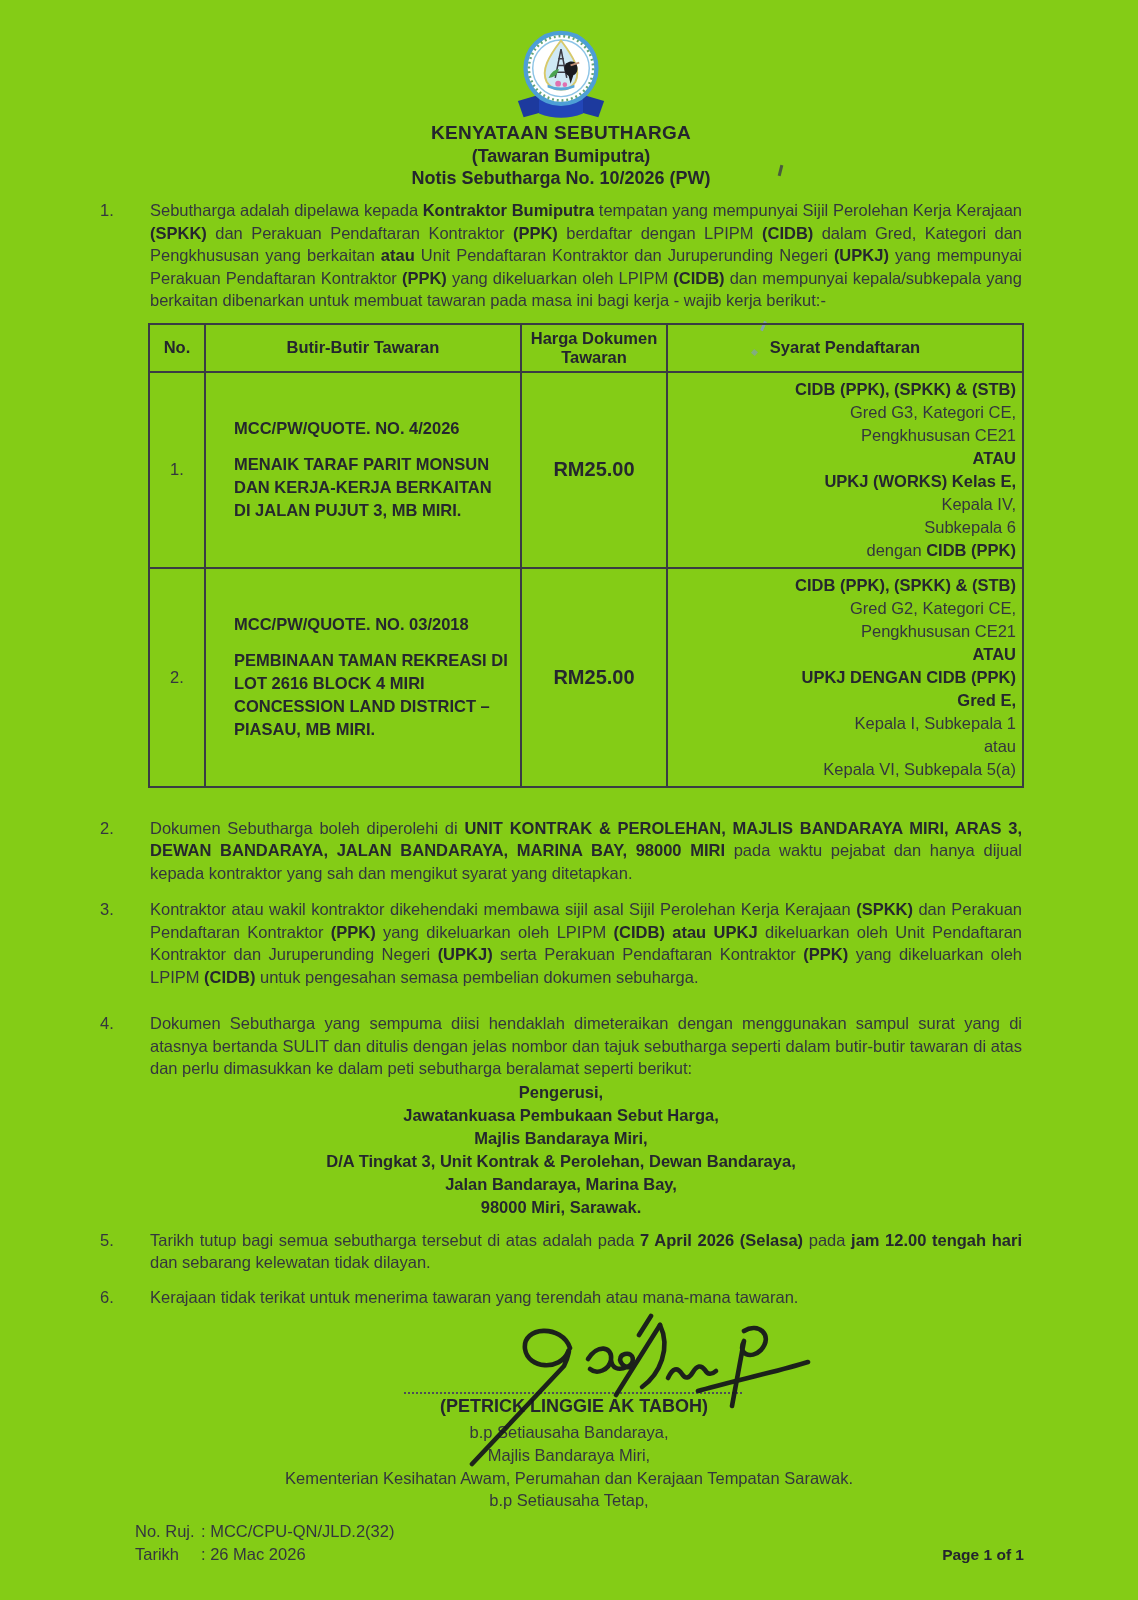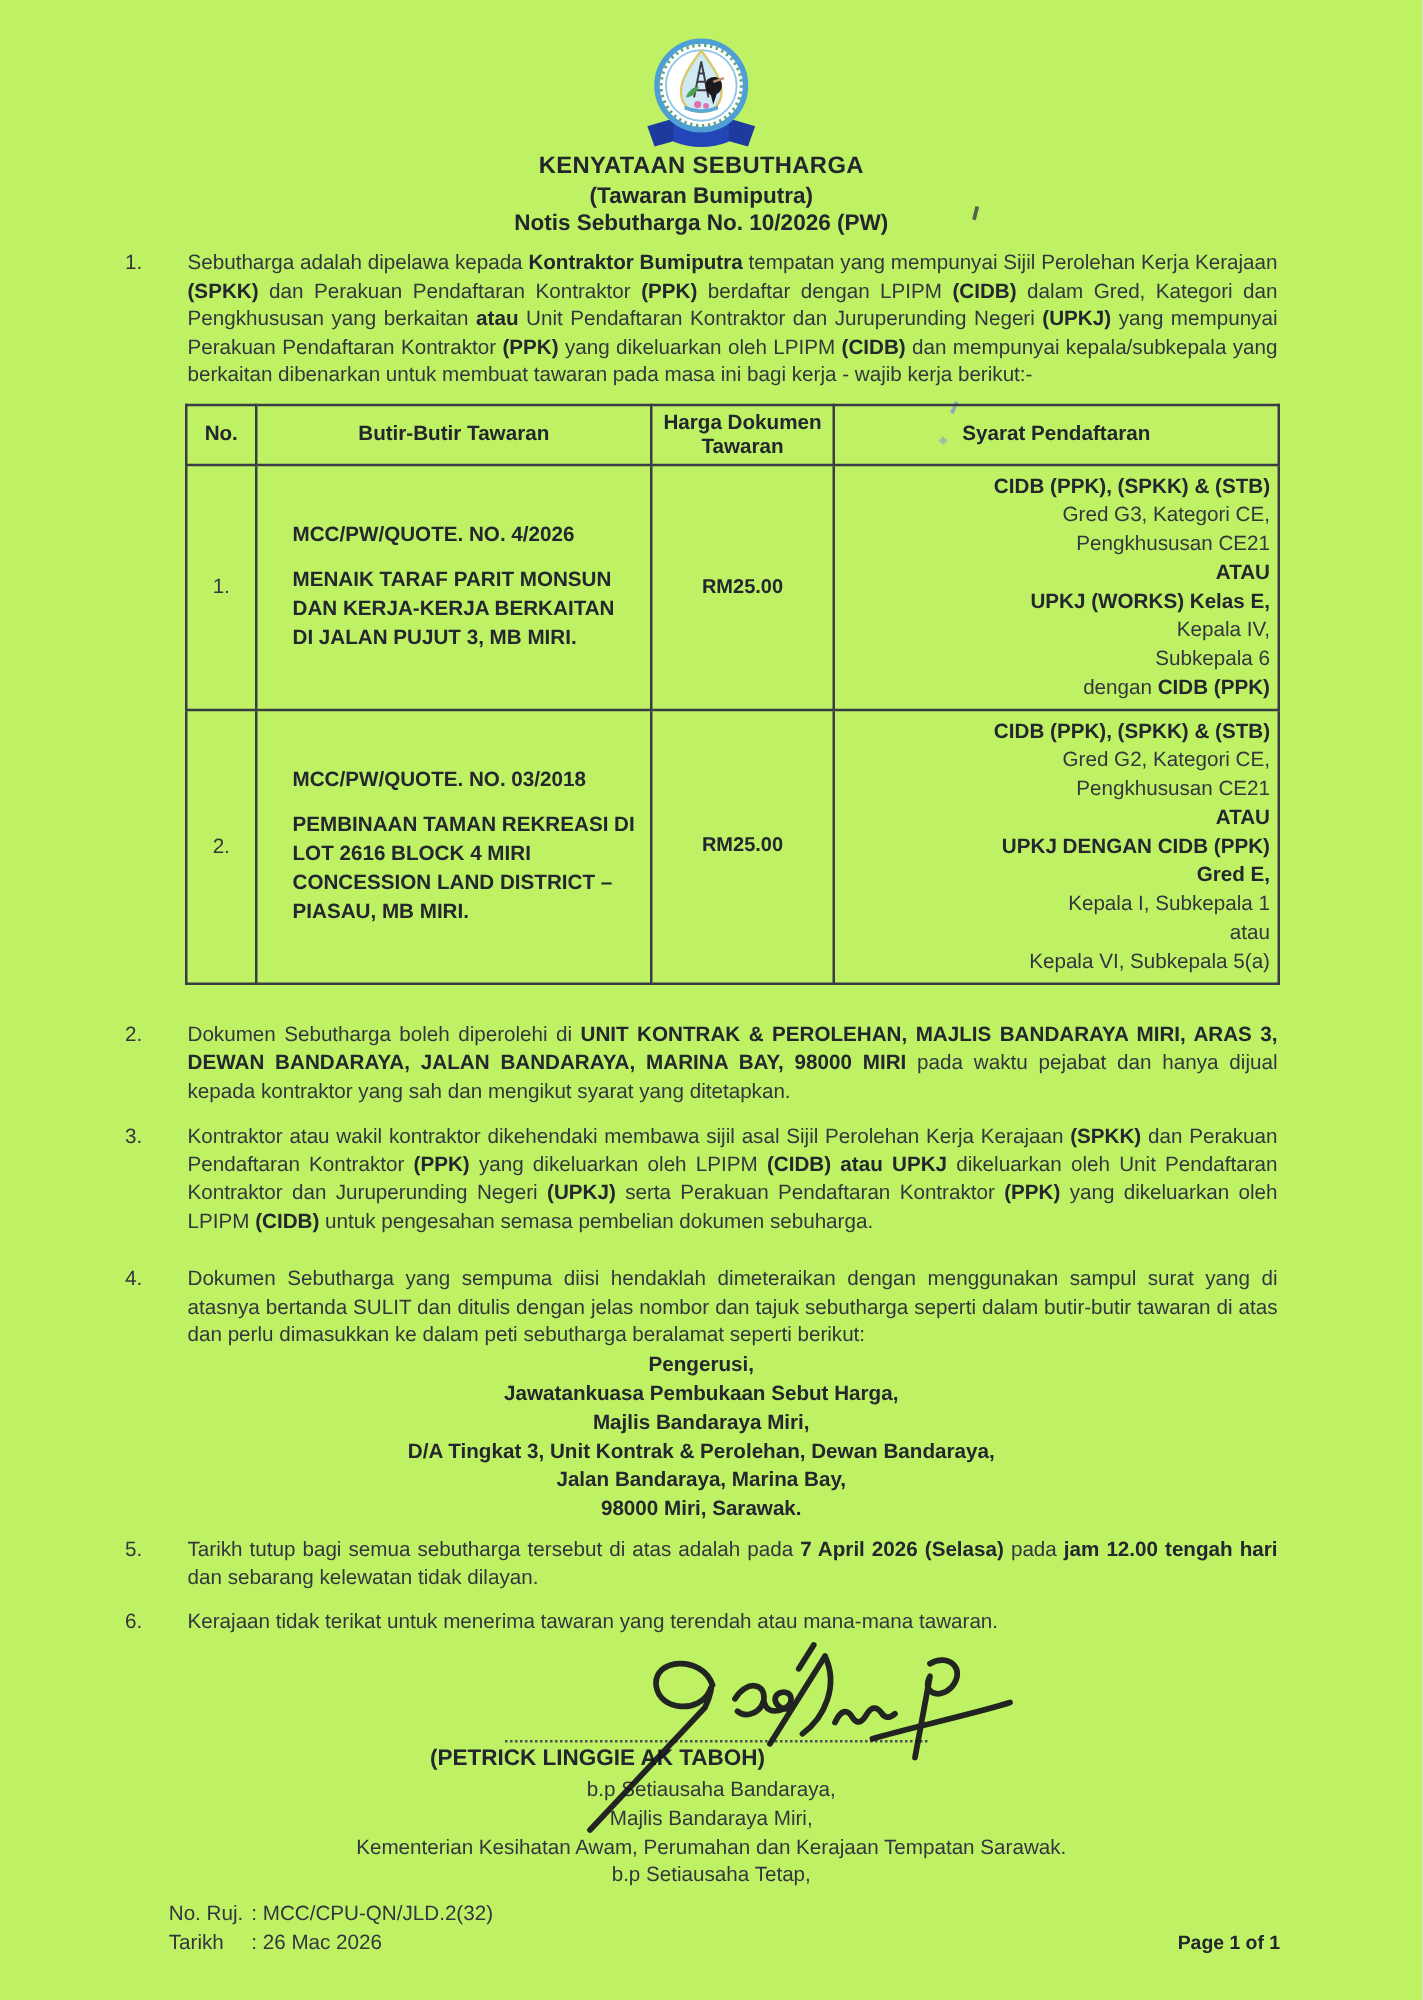--- a/index.html
+++ b/index.html
@@ -1,17 +1,17 @@
 <!DOCTYPE html>
 <html><head>
 <meta charset="utf-8">
 <style>
   html,body{margin:0;padding:0;background:#e8e8e8;}
   .page{
-    position:relative;width:1138px;height:1600px;background:#bef264;
+    position:relative;width:1138px;height:1600px;background:#84cc16;
     font-family:"Liberation Sans","DejaVu Sans",sans-serif;
     color:#34363e;overflow:hidden;margin:0 auto;
   }
   .content{position:absolute;left:100px;top:0;width:922px;}
   .b{font-weight:bold;color:#25272e;}
 
   
   .logo-wrap{text-align:center;padding-top:30px;height:88px;}
   .title-main{margin-top:3px;text-align:center;font-weight:bold;color:#24262e;font-size:19px;line-height:24px;letter-spacing:.3px;}
   .title-sub{text-align:center;font-weight:bold;color:#24262e;font-size:18px;line-height:22px;}
@@ -28,31 +28,31 @@
   .item6{margin-top:12px;}
 
   
   table.tender{border-collapse:collapse;margin:11px 0 0 48px;width:876px;table-layout:fixed;}
   table.tender th,table.tender td{border:2px solid #3a3c44;}
   table.tender th{font-size:16.5px;line-height:19px;padding:4px 2px;color:#24262e;}
   .col-no{width:56px;}  .col-butir{width:316px;}  .col-harga{width:146px;}
   td.no-cell{text-align:center;vertical-align:middle;font-size:16.5px;}
   td.butir-cell{vertical-align:middle;padding:10px 8px 10px 28px;font-weight:bold;color:#25272e;font-size:16.5px;line-height:23px;}
   td.butir-cell .ln:not(:last-child){margin-bottom:13px;}
-  td.harga-cell{text-align:center;vertical-align:middle;font-weight:bold;color:#25272e;font-size:16px;}
+  td.harga-cell{text-align:center;vertical-align:middle;font-weight:bold;color:#25272e;font-size:20px;}
   td.syarat-cell{text-align:right;vertical-align:middle;padding:5px 6px;font-size:16.5px;line-height:23px;}
 
   
   .address{margin-top:1px;text-align:center;font-weight:bold;color:#25272e;font-size:16.5px;line-height:23px;}
 
   
   .sig-area{position:absolute;left:0;top:1290px;width:1138px;height:230px;}
   .sig-svg{position:absolute;left:392px;top:8px;z-index:2;}
   .dotline{position:absolute;left:404px;top:102px;width:338px;border-top:2px dotted #4c4e58;}
-  .sig-name{position:absolute;left:344px;top:106px;width:460px;font-size:18px;font-weight:bold;color:#24262e;}
+  .sig-name{position:absolute;left:344px;top:106px;width:460px;text-align:center;font-size:18px;font-weight:bold;color:#24262e;}
   .sig-titles{position:absolute;left:0;top:131px;width:1138px;text-align:center;font-size:16.5px;line-height:22.8px;}
 
   
   .footer{position:absolute;left:135px;top:1520px;font-size:16.5px;line-height:23px;}
   .footer .flabel{display:inline-block;width:66px;}
   .pageno{position:absolute;right:114px;top:1546px;font-size:15.5px;font-weight:bold;color:#24262e;}
 
   
   .artifact{position:absolute;background:#8296d6;opacity:.8;}
   .art1{left:762px;top:321px;width:3px;height:10px;transform:rotate(24deg);}

